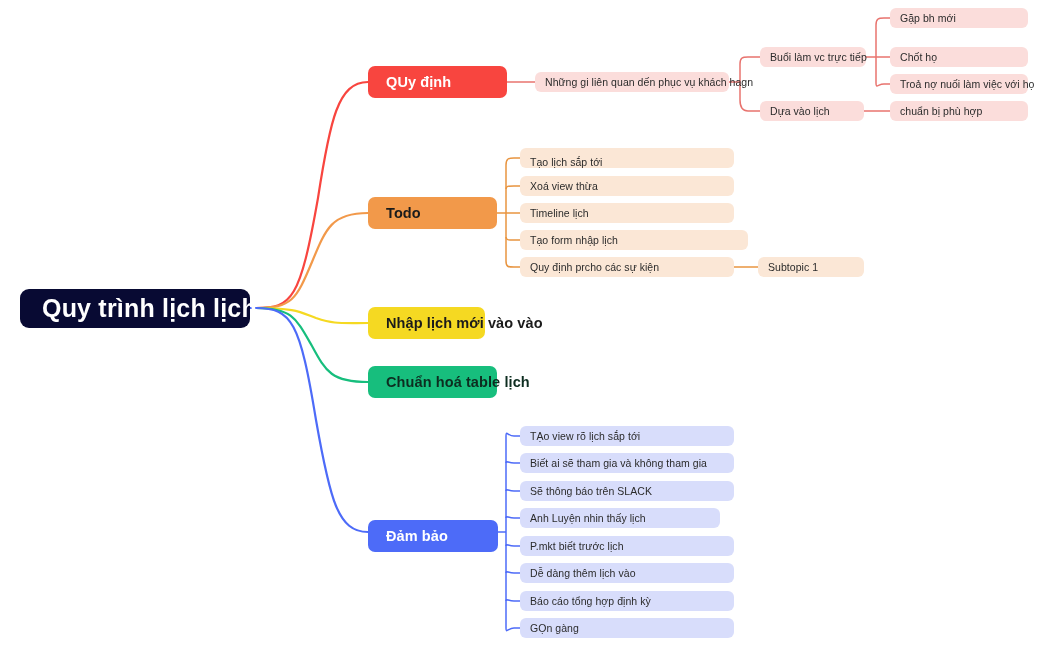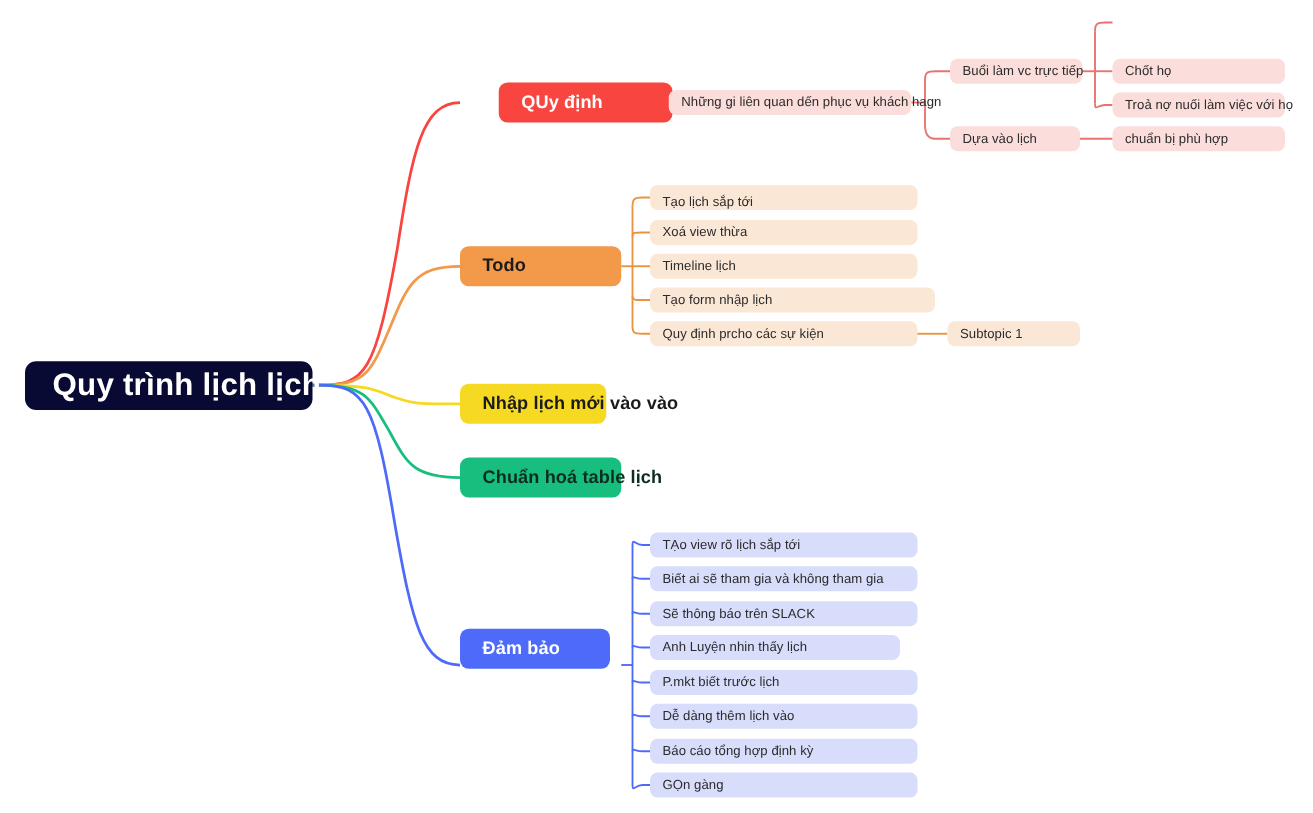--- a/index.html
+++ b/index.html
@@ -124,35 +124,38 @@
     <path d="M506 546 C506 543 508 546 514 546 L520 546" stroke="#4D6BF8" stroke-width="1.5"></path>
     <path d="M506 573 C506 570 508 573 514 573 L520 573" stroke="#4D6BF8" stroke-width="1.5"></path>
     <path d="M506 601 C506 598 508 601 514 601 L520 601" stroke="#4D6BF8" stroke-width="1.5"></path>
     <path d="M506 628 C506 634 508 628 514 628 L520 628" stroke="#4D6BF8" stroke-width="1.5"></path>
   </svg>
 
   <div class="node root">
     <span>Quy trình lịch lịch</span>
   </div>
 
-  <div class="node topic red" style="left:368px; top:66px; width:139px;margin-left:31px;">
+  <div class="node topic red" style="left:368px; top:66px; width:139px;">
     <span>QUy định</span>
   </div>
 
   <div class="node leaf pink" style="left:535px; top:72px; width:194px;">
     <span>Những gi liên quan dến phục vụ khách hagn</span>
   </div>
 
   <div class="node leaf pink" style="left:760px; top:47px; width:106px;">
     <span>Buổi làm vc trực tiếp</span>
   </div>
   <div class="node leaf pink" style="left:760px; top:101px; width:104px;">
     <span>Dựa vào lịch</span>
   </div>
 
+  <div class="node leaf pink" style="left:890px; top:8px; width:138px;">
+    <span>Gặp bh mới</span>
+  </div>
   <div class="node leaf pink" style="left:890px; top:47px; width:138px;">
     <span>Chốt họ</span>
   </div>
   <div class="node leaf pink" style="left:890px; top:74px; width:138px;">
     <span>Troả nợ nuối làm việc với họ</span>
   </div>
   <div class="node leaf pink" style="left:890px; top:101px; width:138px;">
     <span>chuẩn bị phù hợp</span>
   </div>
 
@@ -180,21 +183,21 @@
   </div>
 
   <div class="node topic yellow" style="left:368px; top:307px; width:117px;">
     <span>Nhập lịch mới vào vào</span>
   </div>
 
   <div class="node topic green" style="left:368px; top:366px; width:129px;">
     <span>Chuẩn hoá table lịch</span>
   </div>
 
-  <div class="node topic blue" style="left:368px; top:503px; width:120px;">
+  <div class="node topic blue" style="left:368px; top:520px; width:130px;">
     <span>Đảm bảo</span>
   </div>
 
   <div class="node leaf laven" style="left:520px; top:426px; width:214px;">
     <span>TẠo view rõ lịch sắp tới</span>
   </div>
   <div class="node leaf laven" style="left:520px; top:453px; width:214px;">
     <span>Biết ai sẽ tham gia và không tham gia</span>
   </div>
   <div class="node leaf laven" style="left:520px; top:481px; width:214px;">

